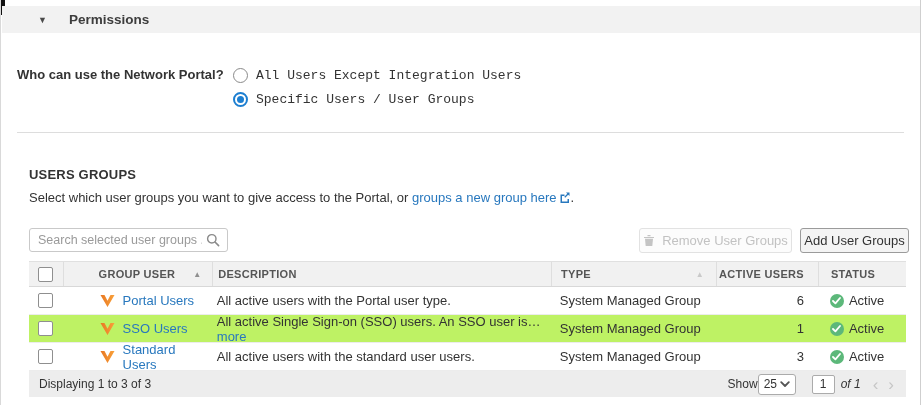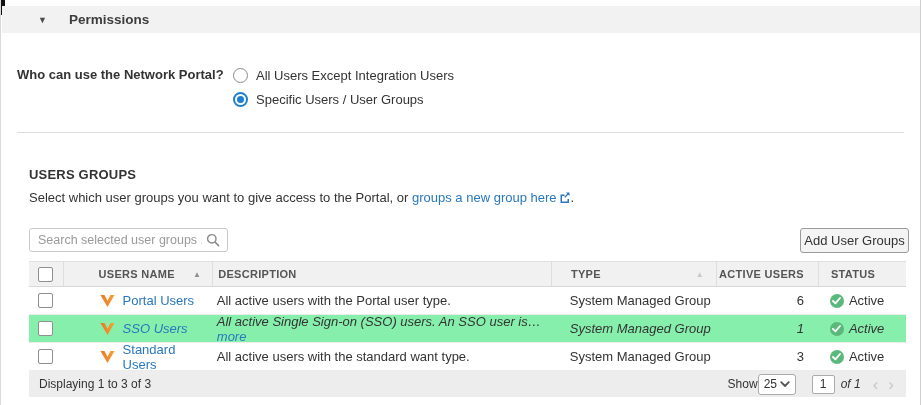--- a/index.html
+++ b/index.html
@@ -17,21 +17,21 @@
 
   
   .section-bar { left:1px; right:0; top:6px; height:27px; background:#f2f2f2;
     display:flex; align-items:center; }
   .collapse-tri { margin-left:36px; font-size:9px; color:#4a4a4a; }
   .section-title { margin-left:22px; font-size:13.5px; font-weight:bold; color:#3d3d3d; }
 
   
   .question-label { left:16px; top:67px; font-size:13px; font-weight:bold; color:#333; }
   .radio-row { left:232px; display:flex; align-items:center; height:16px; }
-  .radio-row .lbl { margin-left:8px; font-size:13px; color:#333; white-space:nowrap; }
+  .radio-row .lbl { margin-left:8px; font-size:13px; color:#333; white-space:nowrap;font-family:Liberation Mono, monospace; }
   .radio { width:15px; height:15px; border-radius:50%; background:#fff; border:1px solid #8a8a8a; position:relative; flex:0 0 auto; }
   .radio.sel { border:2px solid #1d7fd1; }
   .radio.sel::after { content:""; position:absolute; left:50%; top:50%; width:7px; height:7px;
     margin:-3.5px 0 0 -3.5px; border-radius:50%; background:#1d7fd1; }
 
   .divider { left:16px; right:16px; top:132px; height:0; border-top:1px solid #ddd; }
 
   
   .ug-title { left:28px; top:167px; font-size:13px; font-weight:bold; color:#333; letter-spacing:.2px; }
   .ug-intro { left:28px; top:190px; font-size:13px; color:#333; }
@@ -52,25 +52,25 @@
   .btn-remove .trash { margin-right:7px; display:flex; }
   .btn-add { left:799px; width:109px; background:#f4f4f4; border:1px solid #9b9b9b; color:#333; }
 
   
   .tbl { left:28px; top:261px; width:877px; }
   .thead { display:flex; height:26px; background:#f1f1f1; border-top:1px solid #e0e0e0; border-bottom:1px solid #d8d8d8;
     align-items:center; font-size:11px; font-weight:bold; color:#555; letter-spacing:.3px; }
   .thead .cell { border-left:1px solid #dedede; height:100%; display:flex; align-items:center; }
   .thead .cell:first-child { border-left:none; }
   .trow { display:flex; height:28px; align-items:center; font-size:13px; background:#fff; border-bottom:1px solid #ececec; }
-  .trow.alt { background:#86efac;font-style:italic; }
+  .trow.alt { background:#bef264; }
   .c-check { width:34px; display:flex; justify-content:center; }
   .c-name  { width:151px; display:flex; align-items:center; }
   .c-desc  { width:343px; padding-left:5px; }
-  .c-type  { width:167px; padding-left:19px; position:relative; }
+  .c-type  { width:167px; padding-left:9px; position:relative; }
   .c-users { width:103px; text-align:right; padding-right:14px; justify-content:flex-end; }
   .c-status{ width:89px; display:flex; align-items:center; padding-left:12px; }
   .thead .c-name { padding-left:35px; }
   .thead .c-users { display:flex; }
   .checkbox { width:15px; height:15px; border:1px solid #8f8f8f; border-radius:2px; background:#fff; cursor:pointer; }
   .sort { font-size:8px; color:#8f8f8f; margin-left:18px; }
   .sort.inactive { position:absolute; right:12px; color:#c9c9c9; margin:0; }
   .vlogo { width:15px; height:14px; margin:0 8px 0 37px; flex:0 0 auto; }
   .name-link { font-size:13px; }
   .desc-txt { color:#333; }
@@ -134,32 +134,41 @@
   <div class="abs search-box">
     <input type="text" placeholder="Search selected user groups ..." style="">
     <span class="mag">
       <svg width="14" height="14" viewBox="0 0 14 14">
           <circle cx="5.8" cy="5.8" r="4.2" fill="none" stroke="#8a8a8a" stroke-width="1.4"></circle>
           <line x1="9" y1="9" x2="12.6" y2="12.6" stroke="#8a8a8a" stroke-width="1.6" stroke-linecap="round"></line>
         </svg>
     </span>
   </div>
 
+  <div class="btn btn-remove">
+    <span class="trash">
+      <svg width="12" height="13" viewBox="0 0 12 13">
+          <path d="M1 3 h10 v1 h-10 z M4.5 1 h3 v1.3 h-3 z" fill="#c4c4c4"></path>
+          <path d="M2 4.8 h8 l-0.7 7.2 h-6.6 z" fill="#c4c4c4"></path>
+        </svg>
+    </span>
+    <span>Remove User Groups</span>
+  </div>
   <div class="btn btn-add">
     <span>Add User Groups</span>
   </div>
 
   <div class="abs tbl">
 
     <div class="thead">
       <div class="cell c-check">
         <span class="checkbox"></span>
       </div>
       <div class="cell c-name">
-        <span>USERS NAME</span>
+        <span>GROUP USER</span>
         <span class="sort">▲</span>
       </div>
       <div class="cell c-desc">
         <span>DESCRIPTION</span>
       </div>
       <div class="cell c-type">
         <span>TYPE</span>
         <span class="sort inactive">▲</span>
       </div>
       <div class="cell c-users">
@@ -219,21 +228,21 @@
     <div class="trow">
       <div class="c-check">
           <span class="checkbox"></span>
         </div>
       <div class="c-name">
         <svg class="vlogo" viewBox="0 0 16 14">
             <path d="M0.5 0.5 L8 13.5 L15.5 0.5 L11.2 0.5 L8 6.8 L4.8 0.5 Z" fill="url(#vgrad)"></path>
           </svg>
         <a class="link name-link">Standard Users</a>
       </div>
-      <div class="c-desc"><span class="desc-txt">All active users with the standard want type.</span><a class="link"></a></div>
+      <div class="c-desc"><span class="desc-txt">All active users with the standard user users.</span><a class="link"></a></div>
       <div class="c-type">System Managed Group</div>
       <div class="c-users">3</div>
       <div class="c-status">
         <span class="status-dot">
             <svg width="9" height="8" viewBox="0 0 9 8">
               <polyline points="1,4 3.4,6.4 8,1" fill="none" stroke="#fff" stroke-width="1.8" stroke-linecap="round" stroke-linejoin="round"></polyline>
             </svg>
           </span>
         <span>Active</span>
       </div>

